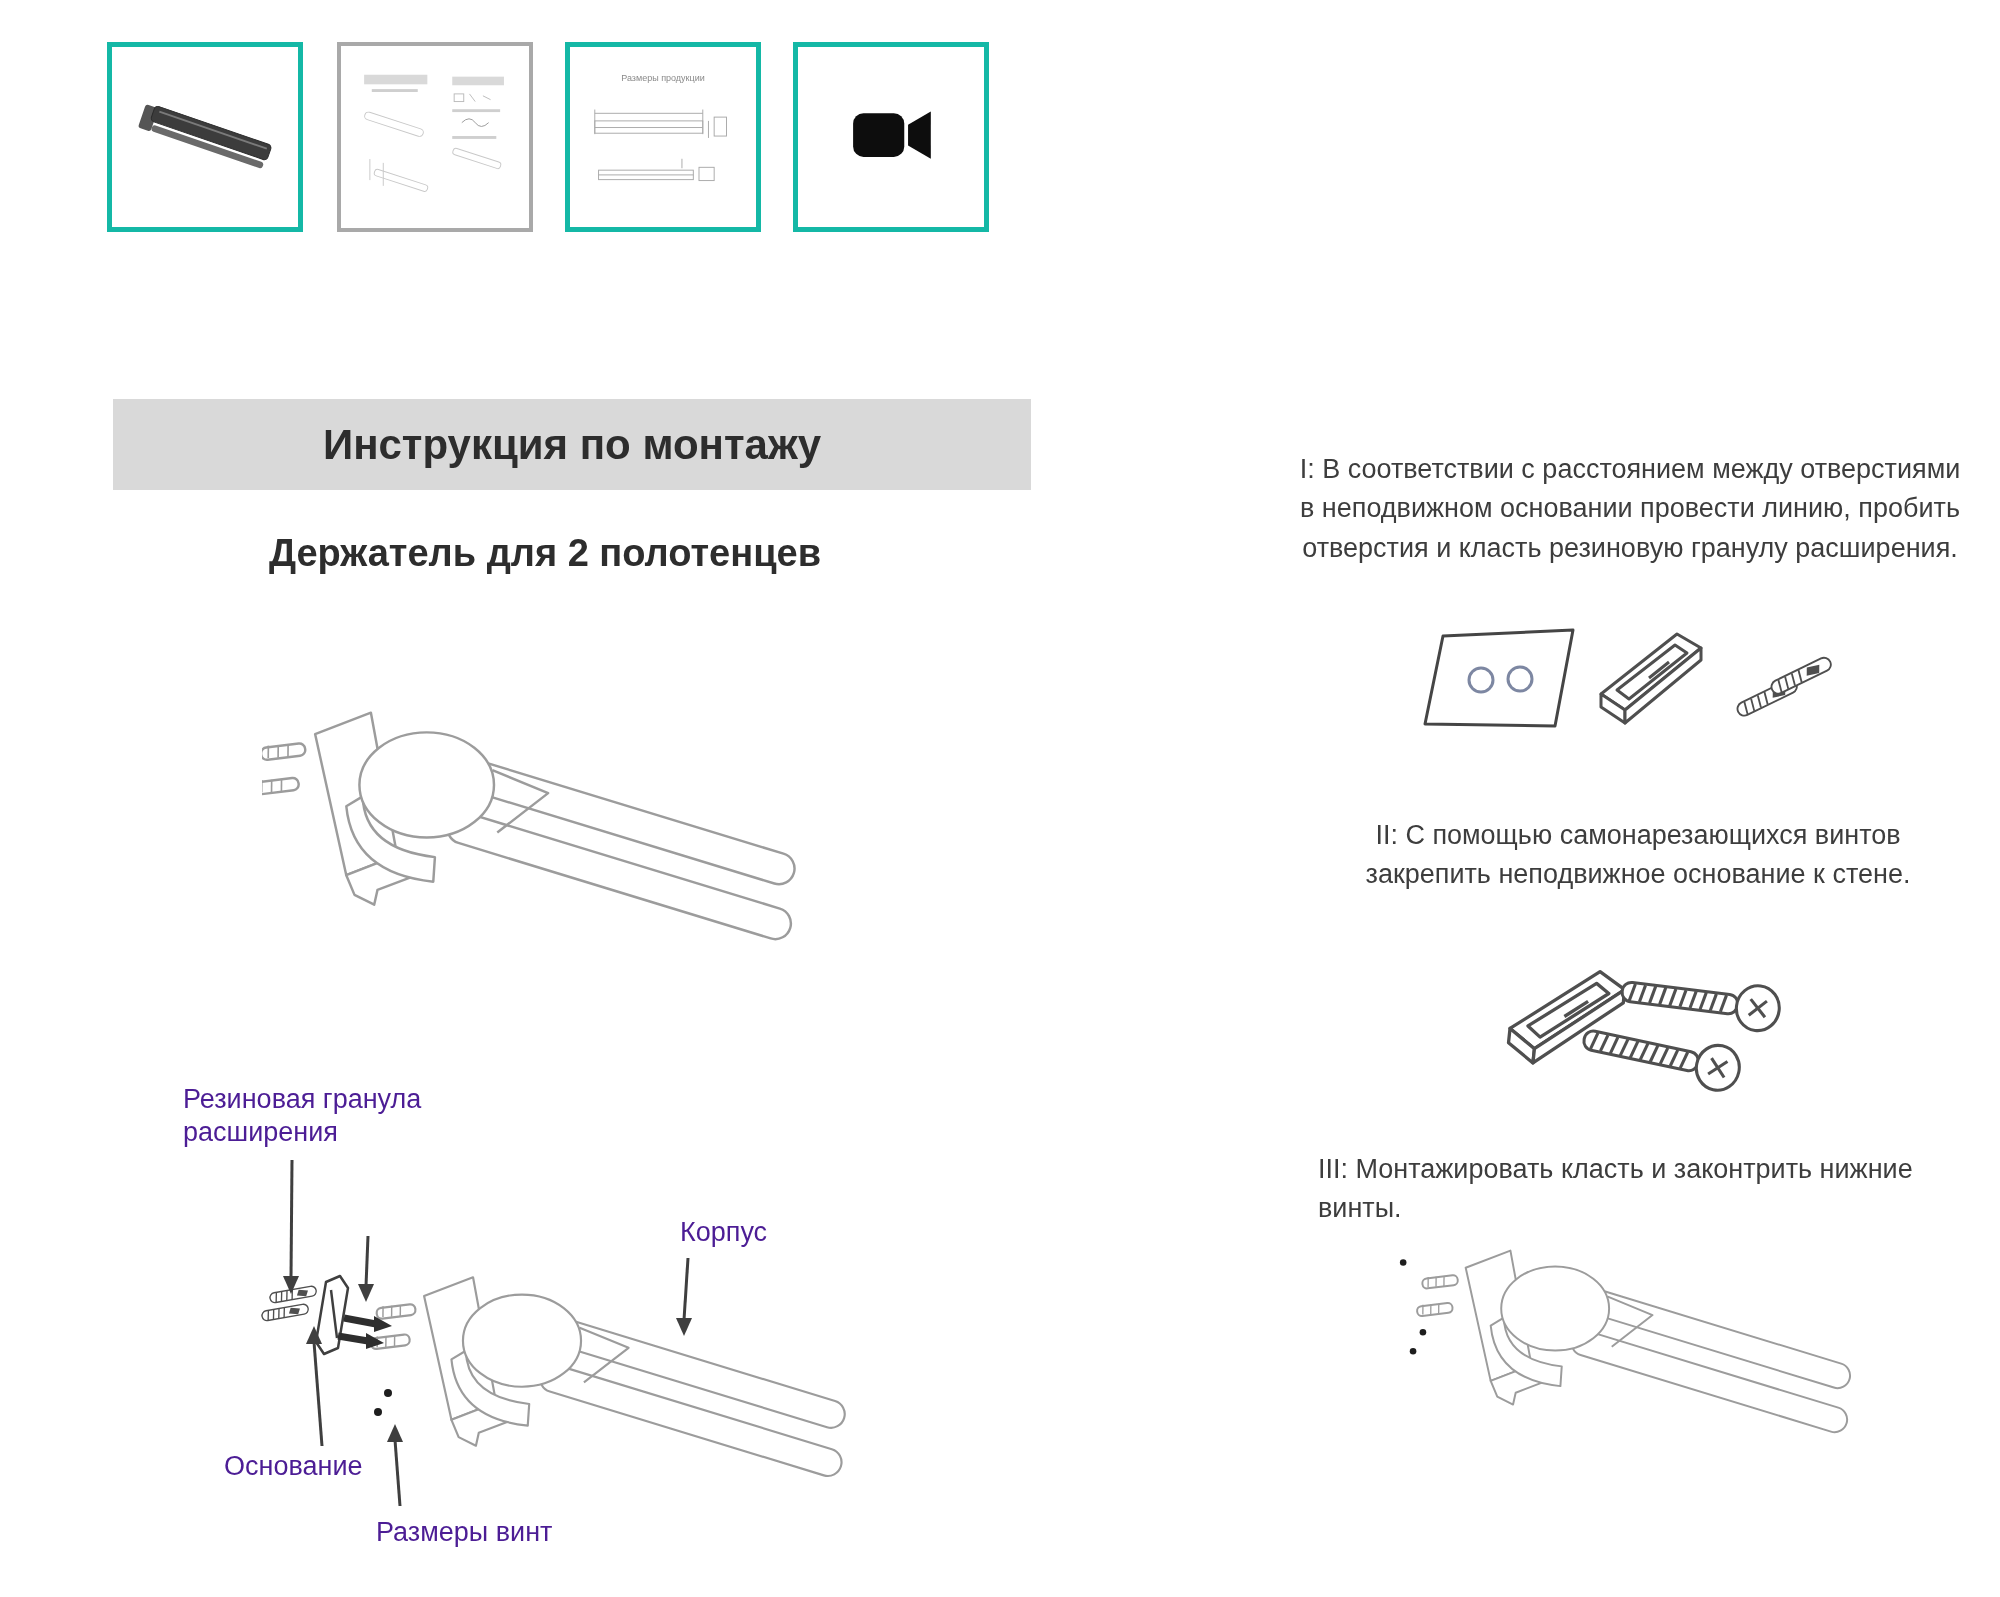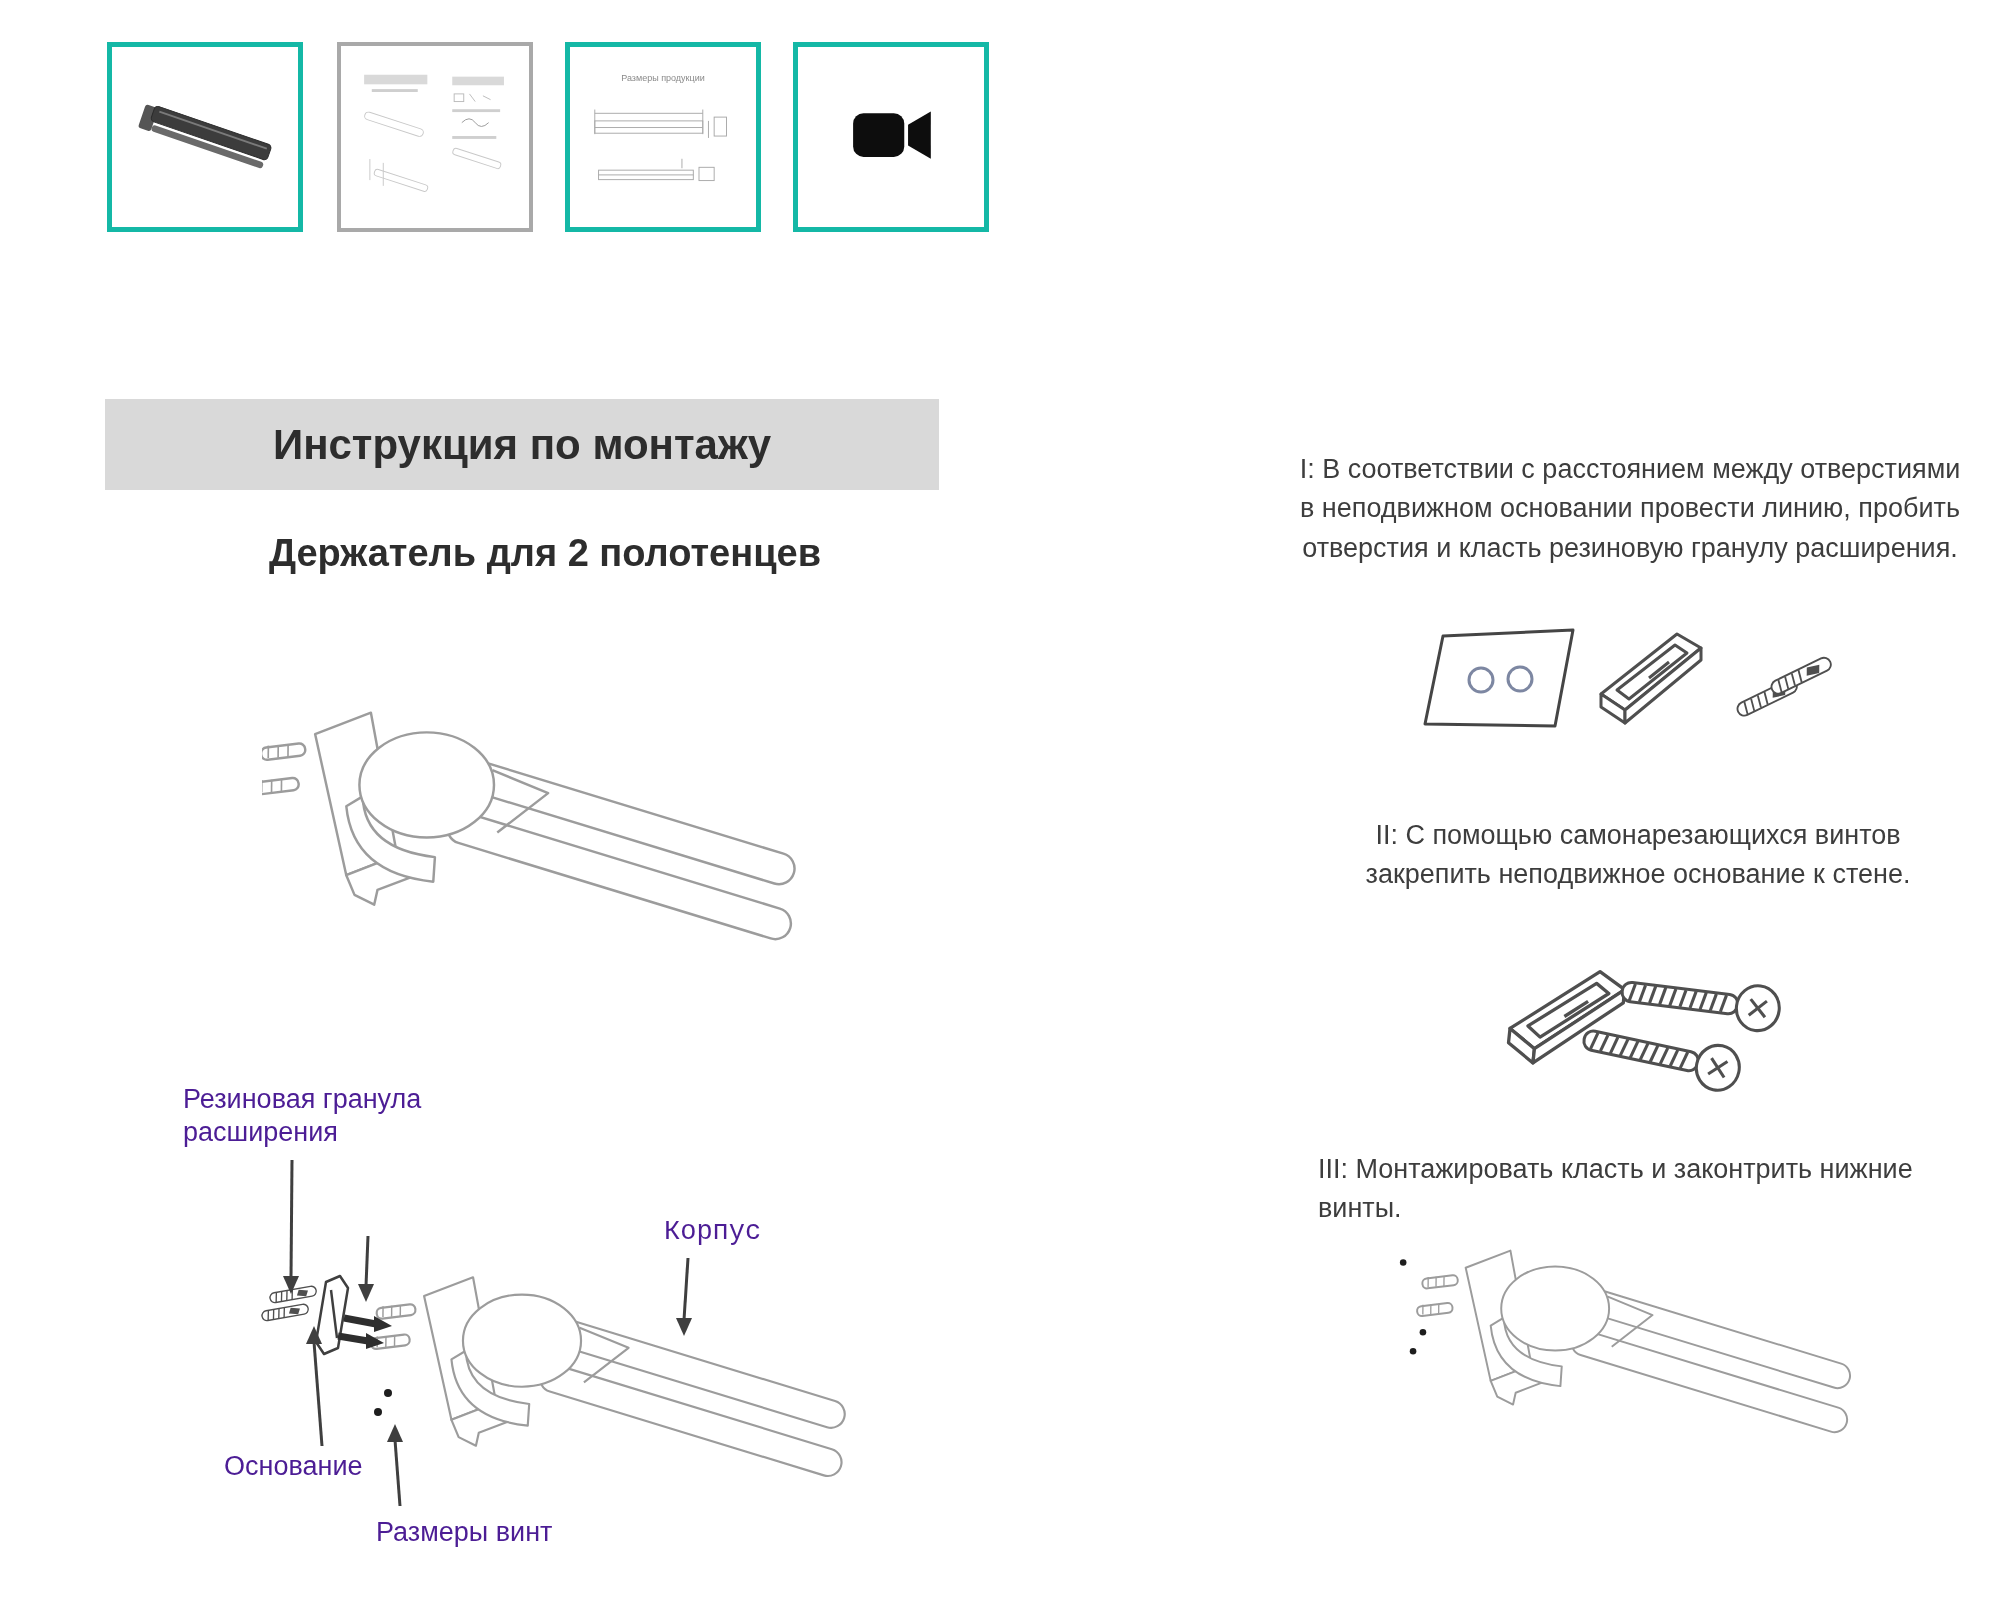--- a/index.html
+++ b/index.html
@@ -13,40 +13,40 @@
     background:#ffffff;border:5px solid #14b8a6;padding:0;cursor:pointer;
   }
   .thumb.selected{border:4px solid #a9a9a9;}
   .thumb svg{display:block;width:100%;height:100%;}
   .thumb .mini-title{
     position:absolute;top:26px;left:0;right:0;text-align:center;
     font-size:9px;color:#8a8a8a;letter-spacing:0;
   }
   
   .header-bar{
-    position:absolute;left:105px;top:399px;width:834px;height:91px;background:#d9d9d9;
+    position:absolute;left:113px;top:399px;width:918px;height:91px;background:#d9d9d9;
     display:flex;align-items:center;justify-content:center;
   }
   .header-bar .title{font-size:42px;font-weight:bold;color:#2d2d2d;}
   .subtitle{
     position:absolute;left:95px;top:516px;width:900px;text-align:center;
     font-size:38px;font-weight:bold;color:#2d2d2d;margin-top:16px;
   }
   .step-text{
     position:absolute;font-size:27px;line-height:1.46;color:#3d3d3d;
   }
   .step-text.s1{left:1298px;top:450px;width:664px;text-align:center;}
   .step-text.s2{left:1318px;top:816px;width:640px;text-align:center;}
   .step-text.s3{left:1318px;top:1150px;width:680px;text-align:left;}
   .part-label{
     position:absolute;font-size:27px;line-height:1.24;color:#4c1d95;
   }
   .lbl-rubber{left:183px;top:1083px;width:250px;}
   .lbl-selftap{left:306px;top:1178px;width:240px;text-align:center;}
-  .lbl-korpus{left:664px;top:1216px;width:160px;font-family:Liberation Mono, monospace;}
+  .lbl-korpus{left:680px;top:1216px;width:160px;}
   .lbl-osnovanie{left:224px;top:1450px;width:220px;}
   .lbl-zaporny{left:376px;top:1516px;width:260px;}
   .art{position:absolute;}
   .art svg{display:block;width:100%;height:100%;}
   .defs-holder{position:absolute;width:0;height:0;overflow:hidden;}
 </style>
 </head>
 <body>
 
 <div class="page">

